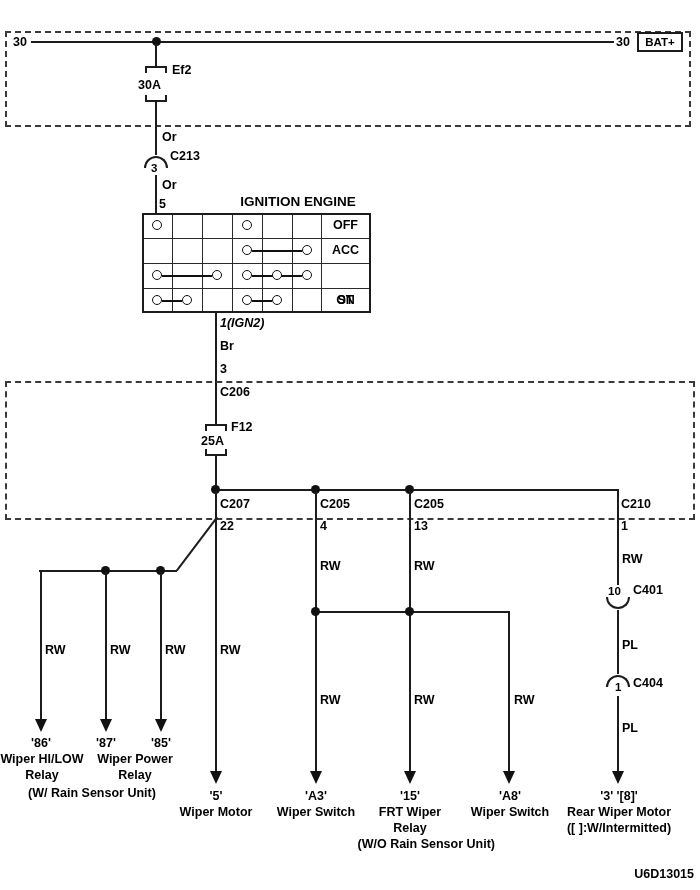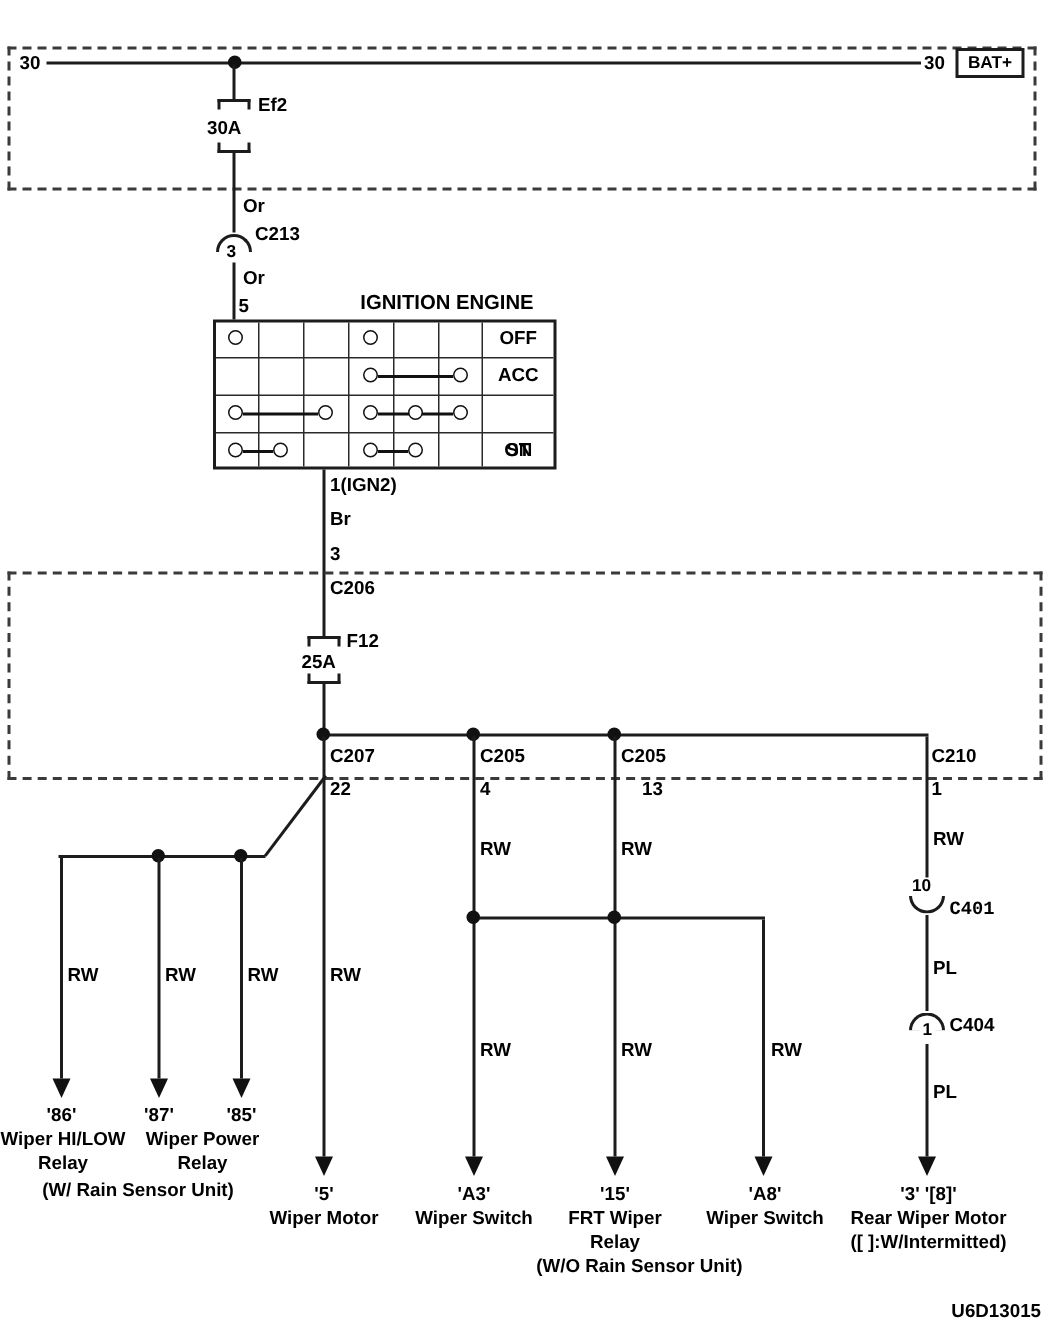--- a/index.html
+++ b/index.html
@@ -90,42 +90,42 @@
   <div class="cc" style="left:242px;top:270px;"></div>
   <div class="cc" style="left:272px;top:270px;"></div>
   <div class="cc" style="left:302px;top:270px;"></div>
 
   <div class="cc" style="left:152px;top:295px;"></div>
   <div class="cc" style="left:182px;top:295px;"></div>
   <div class="cc" style="left:242px;top:295px;"></div>
   <div class="cc" style="left:272px;top:295px;"></div>
 
   <div class="vl" style="left:215px;top:313px;height:111px;"></div>
-  <div class="lbl" style="left:220px;top:317px;">1(IGN2)</div>
+  <div class="lbl" style="left:220px;top:317px;font-style:italic;">1(IGN2)</div>
   <div class="lbl" style="left:220px;top:340px;">Br</div>
   <div class="lbl" style="left:220px;top:363px;">3</div>
   <div class="dbox" style="left:5px;top:381px;width:686px;height:135px;"></div>
   <div class="lbl" style="left:220px;top:386px;">C206</div>
 
   <div class="stp stpt" style="left:205px;top:424px;"></div>
   <div class="lbl" style="left:231px;top:421px;">F12</div>
   <div class="lbl" style="left:201px;top:435px;">25A</div>
   <div class="stp stpb" style="left:205px;top:449px;"></div>
   <div class="vl" style="left:215px;top:456px;height:33px;"></div>
 
   <div class="hl" style="left:215px;top:489px;width:404px;"></div>
   <div class="dot" style="left:211px;top:485px;"></div>
   <div class="dot" style="left:311px;top:485px;"></div>
   <div class="dot" style="left:405px;top:485px;"></div>
   <div class="lbl" style="left:220px;top:498px;">C207</div>
   <div class="lbl" style="left:220px;top:520px;">22</div>
   <div class="lbl" style="left:320px;top:498px;">C205</div>
   <div class="lbl" style="left:320px;top:520px;">4</div>
   <div class="lbl" style="left:414px;top:498px;">C205</div>
-  <div class="lbl" style="left:414px;top:520px;margin-left:14px;">13</div>
+  <div class="lbl" style="left:414px;top:520px;">13</div>
   <div class="lbl" style="left:621px;top:498px;">C210</div>
   <div class="lbl" style="left:621px;top:520px;">1</div>
 
   <div class="diag" style="left:176px;top:570px;width:67px;transform:rotate(-52.9deg);"></div>
   <div class="hl" style="left:39px;top:570px;width:138px;"></div>
   <div class="dot" style="left:101px;top:566px;"></div>
   <div class="dot" style="left:156px;top:566px;"></div>
   <div class="vl" style="left:40px;top:572px;height:147px;"></div>
   <div class="vl" style="left:105px;top:572px;height:147px;"></div>
   <div class="vl" style="left:160px;top:572px;height:147px;"></div>
@@ -170,21 +170,21 @@
   <div class="lbl ctr" style="left:345px;top:806px;width:130px;">FRT Wiper</div>
   <div class="lbl ctr" style="left:345px;top:822px;width:130px;">Relay</div>
   <div class="lbl ctr" style="left:325px;top:838px;width:170px;text-align:right;">(W/O Rain Sensor Unit)</div>
   <div class="lbl ctr" style="left:445px;top:790px;width:130px;">'A8'</div>
   <div class="lbl ctr" style="left:445px;top:806px;width:130px;">Wiper Switch</div>
 
   <div class="vl" style="left:617px;top:491px;height:94px;"></div>
   <div class="lbl" style="left:622px;top:553px;">RW</div>
   <div class="lbl sm" style="left:608px;top:585px;">10</div>
   <div class="arcu" style="left:606px;top:597px;"></div>
-  <div class="lbl" style="left:633px;top:600px;font-family:Liberation Mono, monospace;">C401</div>
+  <div class="lbl" style="left:633px;top:584px;">C401</div>
   <div class="vl" style="left:617px;top:610px;height:64px;"></div>
   <div class="lbl" style="left:622px;top:639px;">PL</div>
   <div class="arcn" style="left:606px;top:675px;"></div>
   <div class="lbl sm" style="left:615px;top:681px;">1</div>
   <div class="lbl" style="left:633px;top:677px;">C404</div>
   <div class="vl" style="left:617px;top:696px;height:75px;"></div>
   <div class="lbl" style="left:622px;top:722px;">PL</div>
   <div class="arw" style="left:612px;top:771px;"></div>
   <div class="lbl ctr" style="left:554px;top:790px;width:130px;">'3' '[8]'</div>
   <div class="lbl ctr" style="left:554px;top:806px;width:130px;">Rear Wiper Motor</div>

